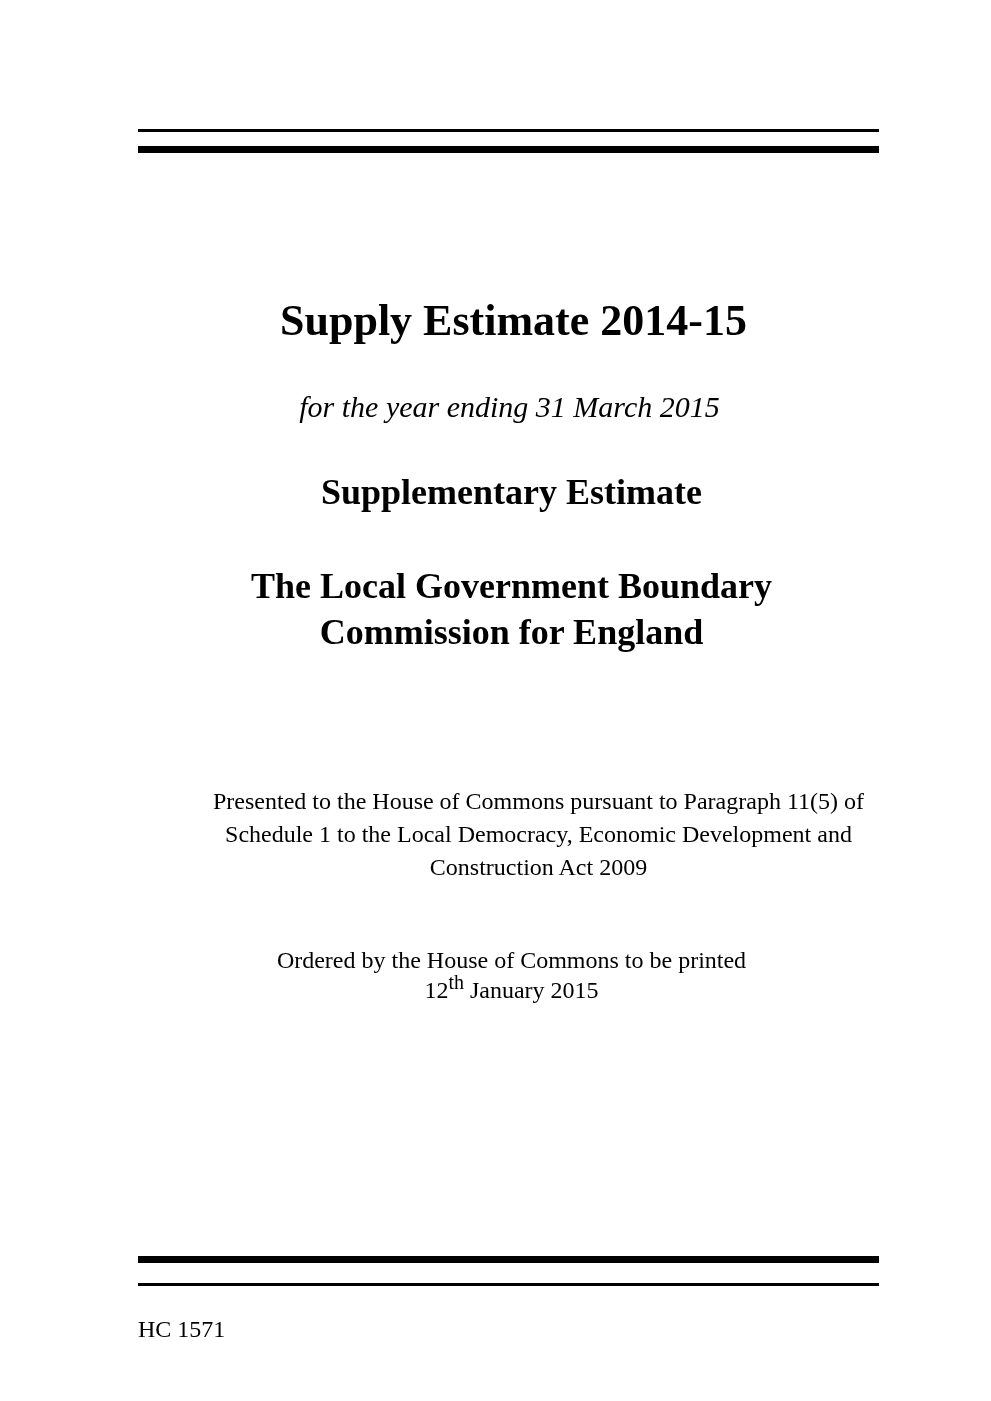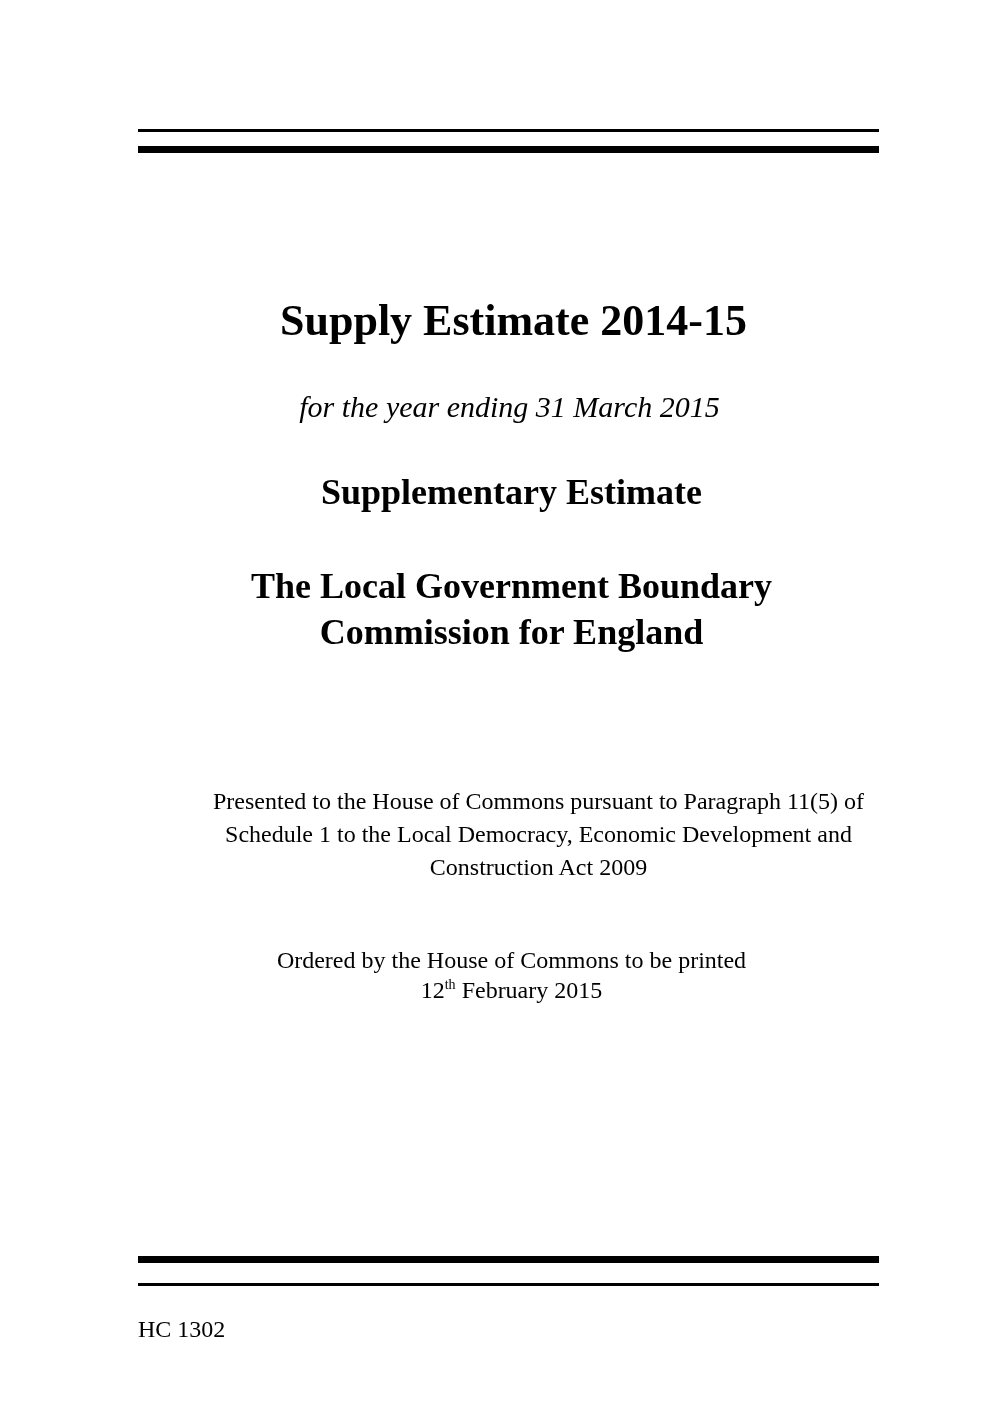--- a/index.html
+++ b/index.html
@@ -10,21 +10,21 @@
     .rule { position: absolute; left: 138px; width: 741px; background: #000; }
     .rule-thin { height: 3px; }
     .rule-thick { height: 7px; }
     .center-block { position: absolute; left: 0; width: 991px; text-align: center; }
     .title-main { top: 295px; font-size: 44px; font-weight: bold; line-height: 52px; left: 18px; }
     .subtitle { top: 388px; font-size: 30px; font-style: italic; line-height: 38px; left: 14px; }
     .estimate-type { top: 470px; font-size: 36px; font-weight: bold; line-height: 44px; left: 16px; }
     .body-name { top: 563px; font-size: 36px; font-weight: bold; line-height: 46px; left: 16px; }
     .presented { top: 785px; font-size: 24px; line-height: 33px; left: 43px; }
     .ordered { top: 945px; font-size: 24px; line-height: 30px; left: 16px; }
-    .ordered sup { font-size: 14px; vertical-align: 9px; line-height: 0; }
+    .ordered sup { font-size: 20px; vertical-align: 9px; line-height: 0; }
     .hc-number { position: absolute; top: 1314px; left: 138px; font-size: 24px; line-height: 30px; }
   </style>
 </head>
 <body>
 
 <div class="rule rule-thin" style="top:129px;"></div>
 <div class="rule rule-thick" style="top:146px;"></div>
 
 <div class="center-block title-main">Supply Estimate 2014-15</div>
 <div class="center-block subtitle">for the year ending 31 March 2015</div>
@@ -36,19 +36,19 @@
 </div>
 
 <div class="center-block presented">
   <div>Presented to the House of Commons pursuant to Paragraph 11(5) of</div>
   <div>Schedule 1 to the Local Democracy, Economic Development and</div>
   <div>Construction Act 2009</div>
 </div>
 
 <div class="center-block ordered">
   <div>Ordered by the House of Commons to be printed</div>
-  <div><span>12</span><sup>th</sup><span> February 2015</span></div>
+  <div><span>12</span><sup>th</sup><span> January 2015</span></div>
 </div>
 
 <div class="rule rule-thick" style="top:1256px;"></div>
 <div class="rule rule-thin" style="top:1283px;"></div>
 
-<div class="hc-number">HC 1302</div>
+<div class="hc-number">HC 1571</div>
 
 </body></html>

